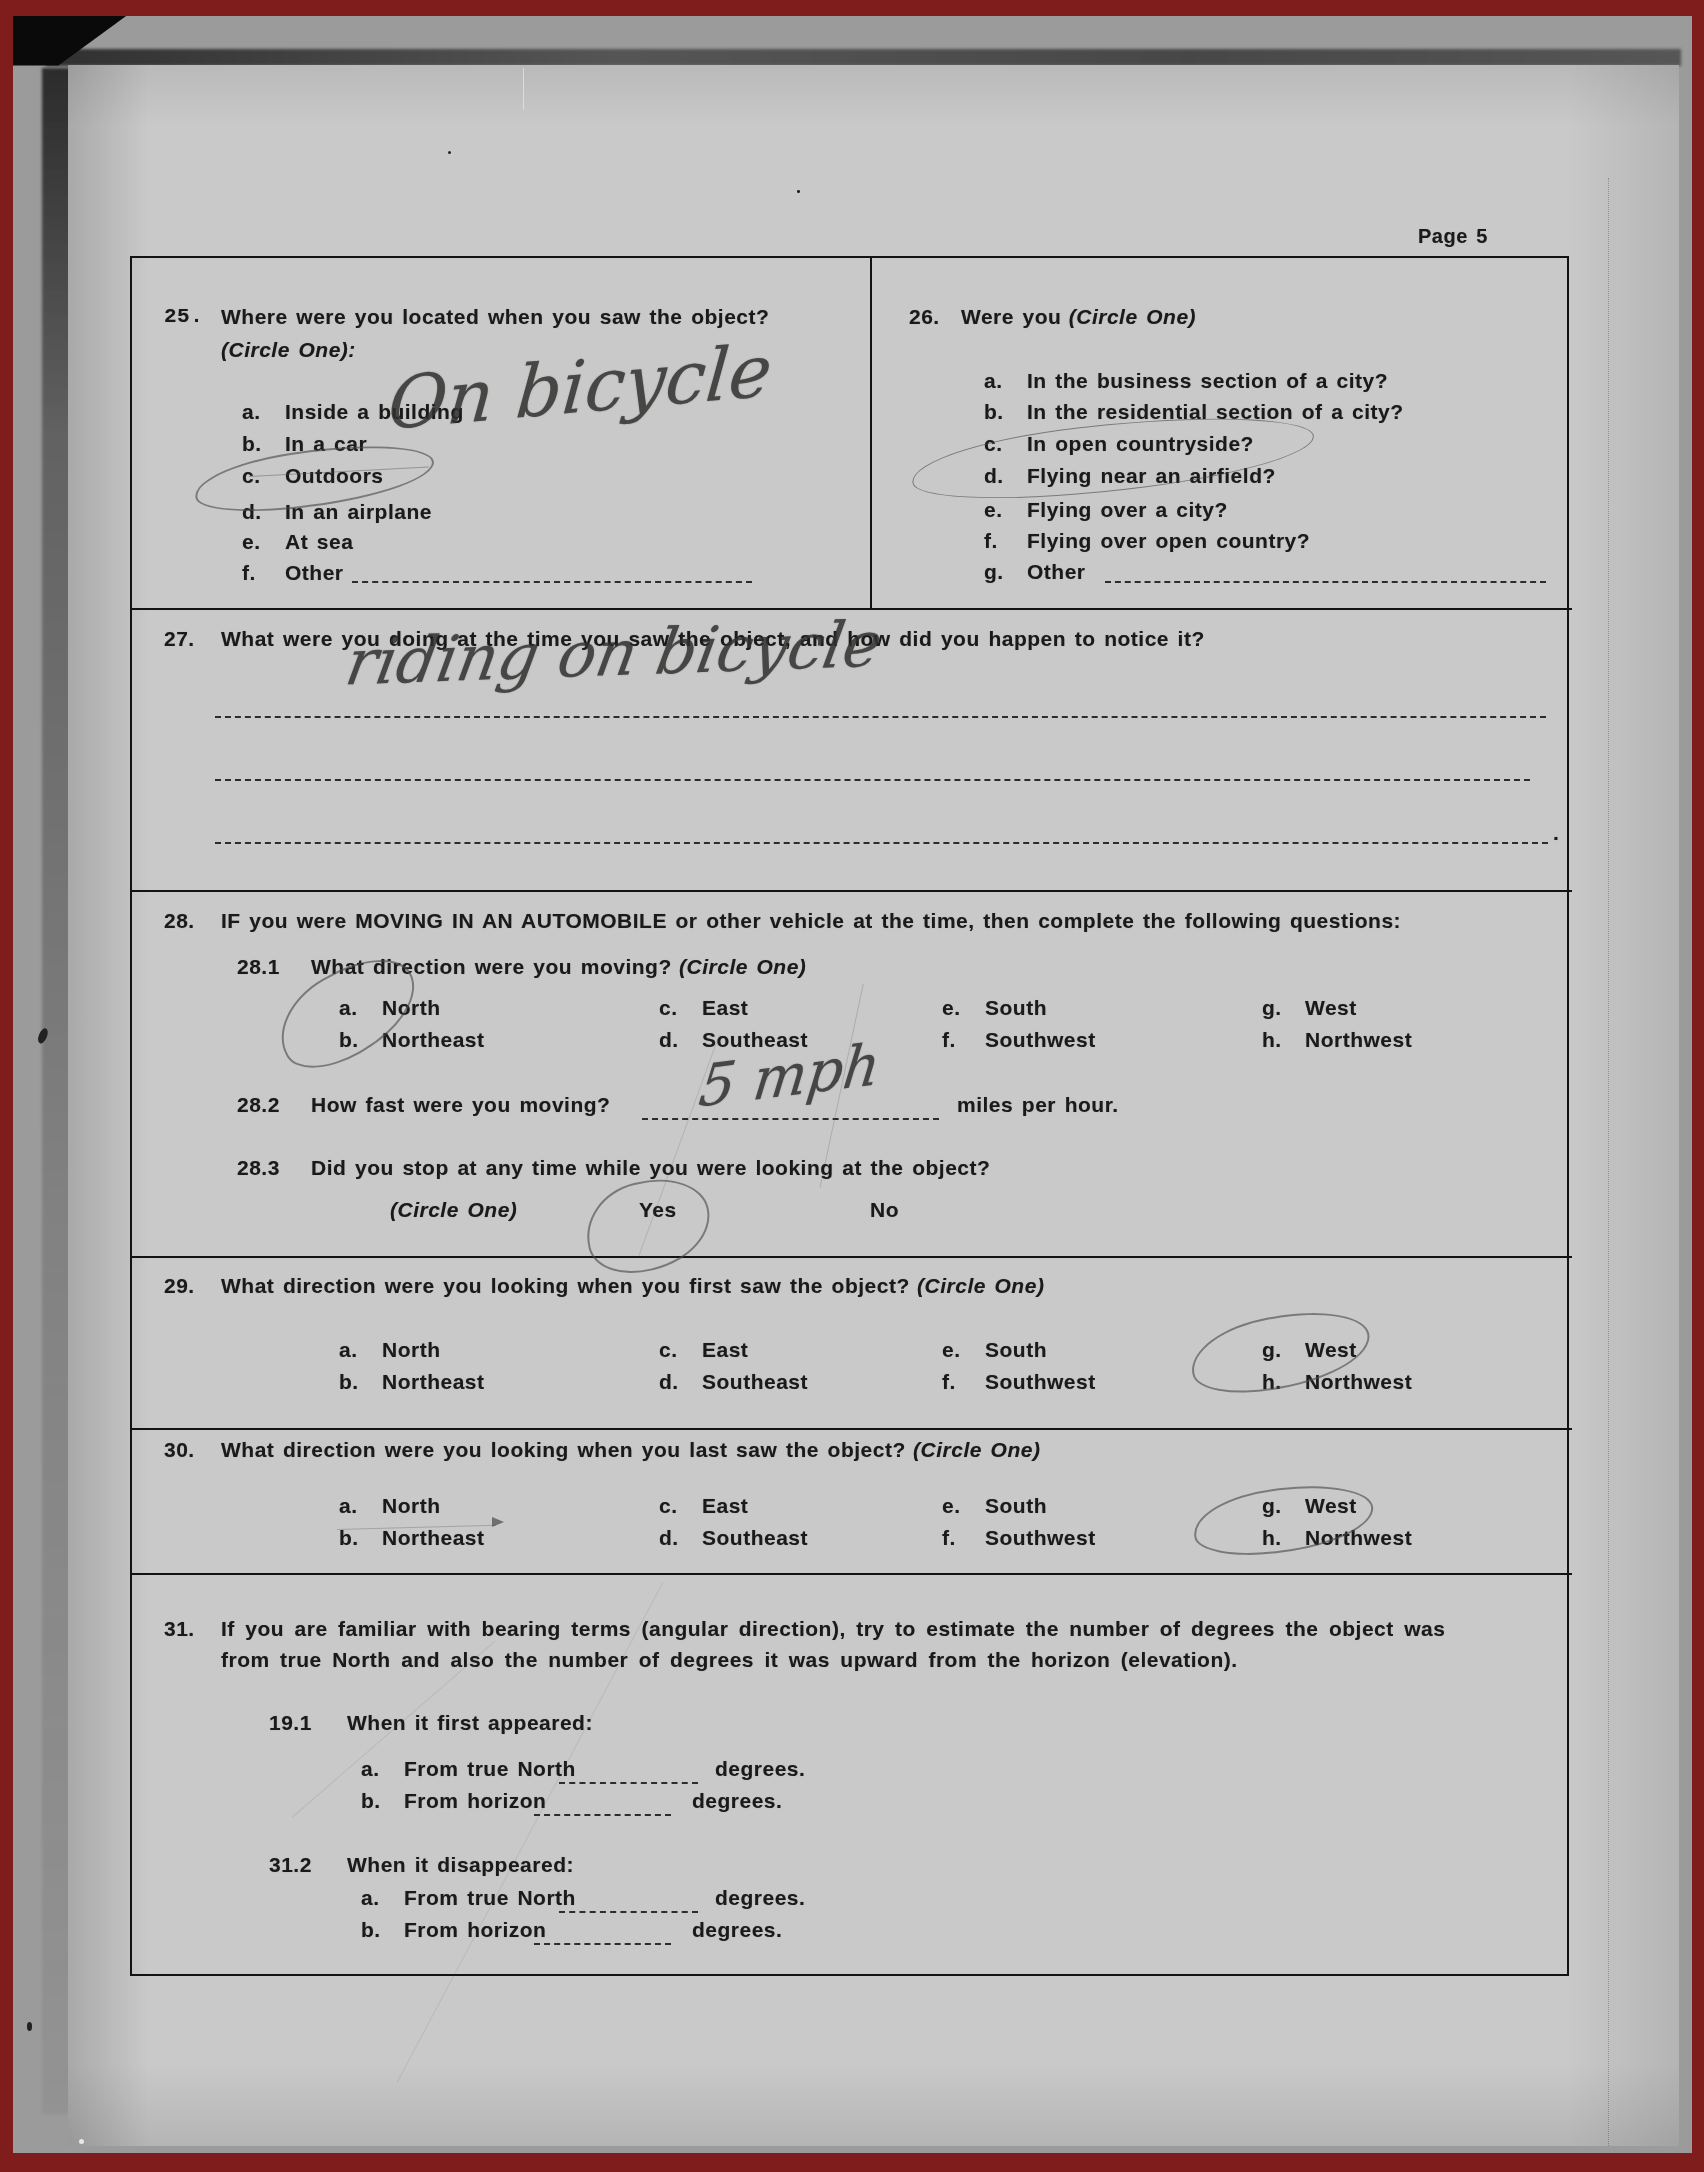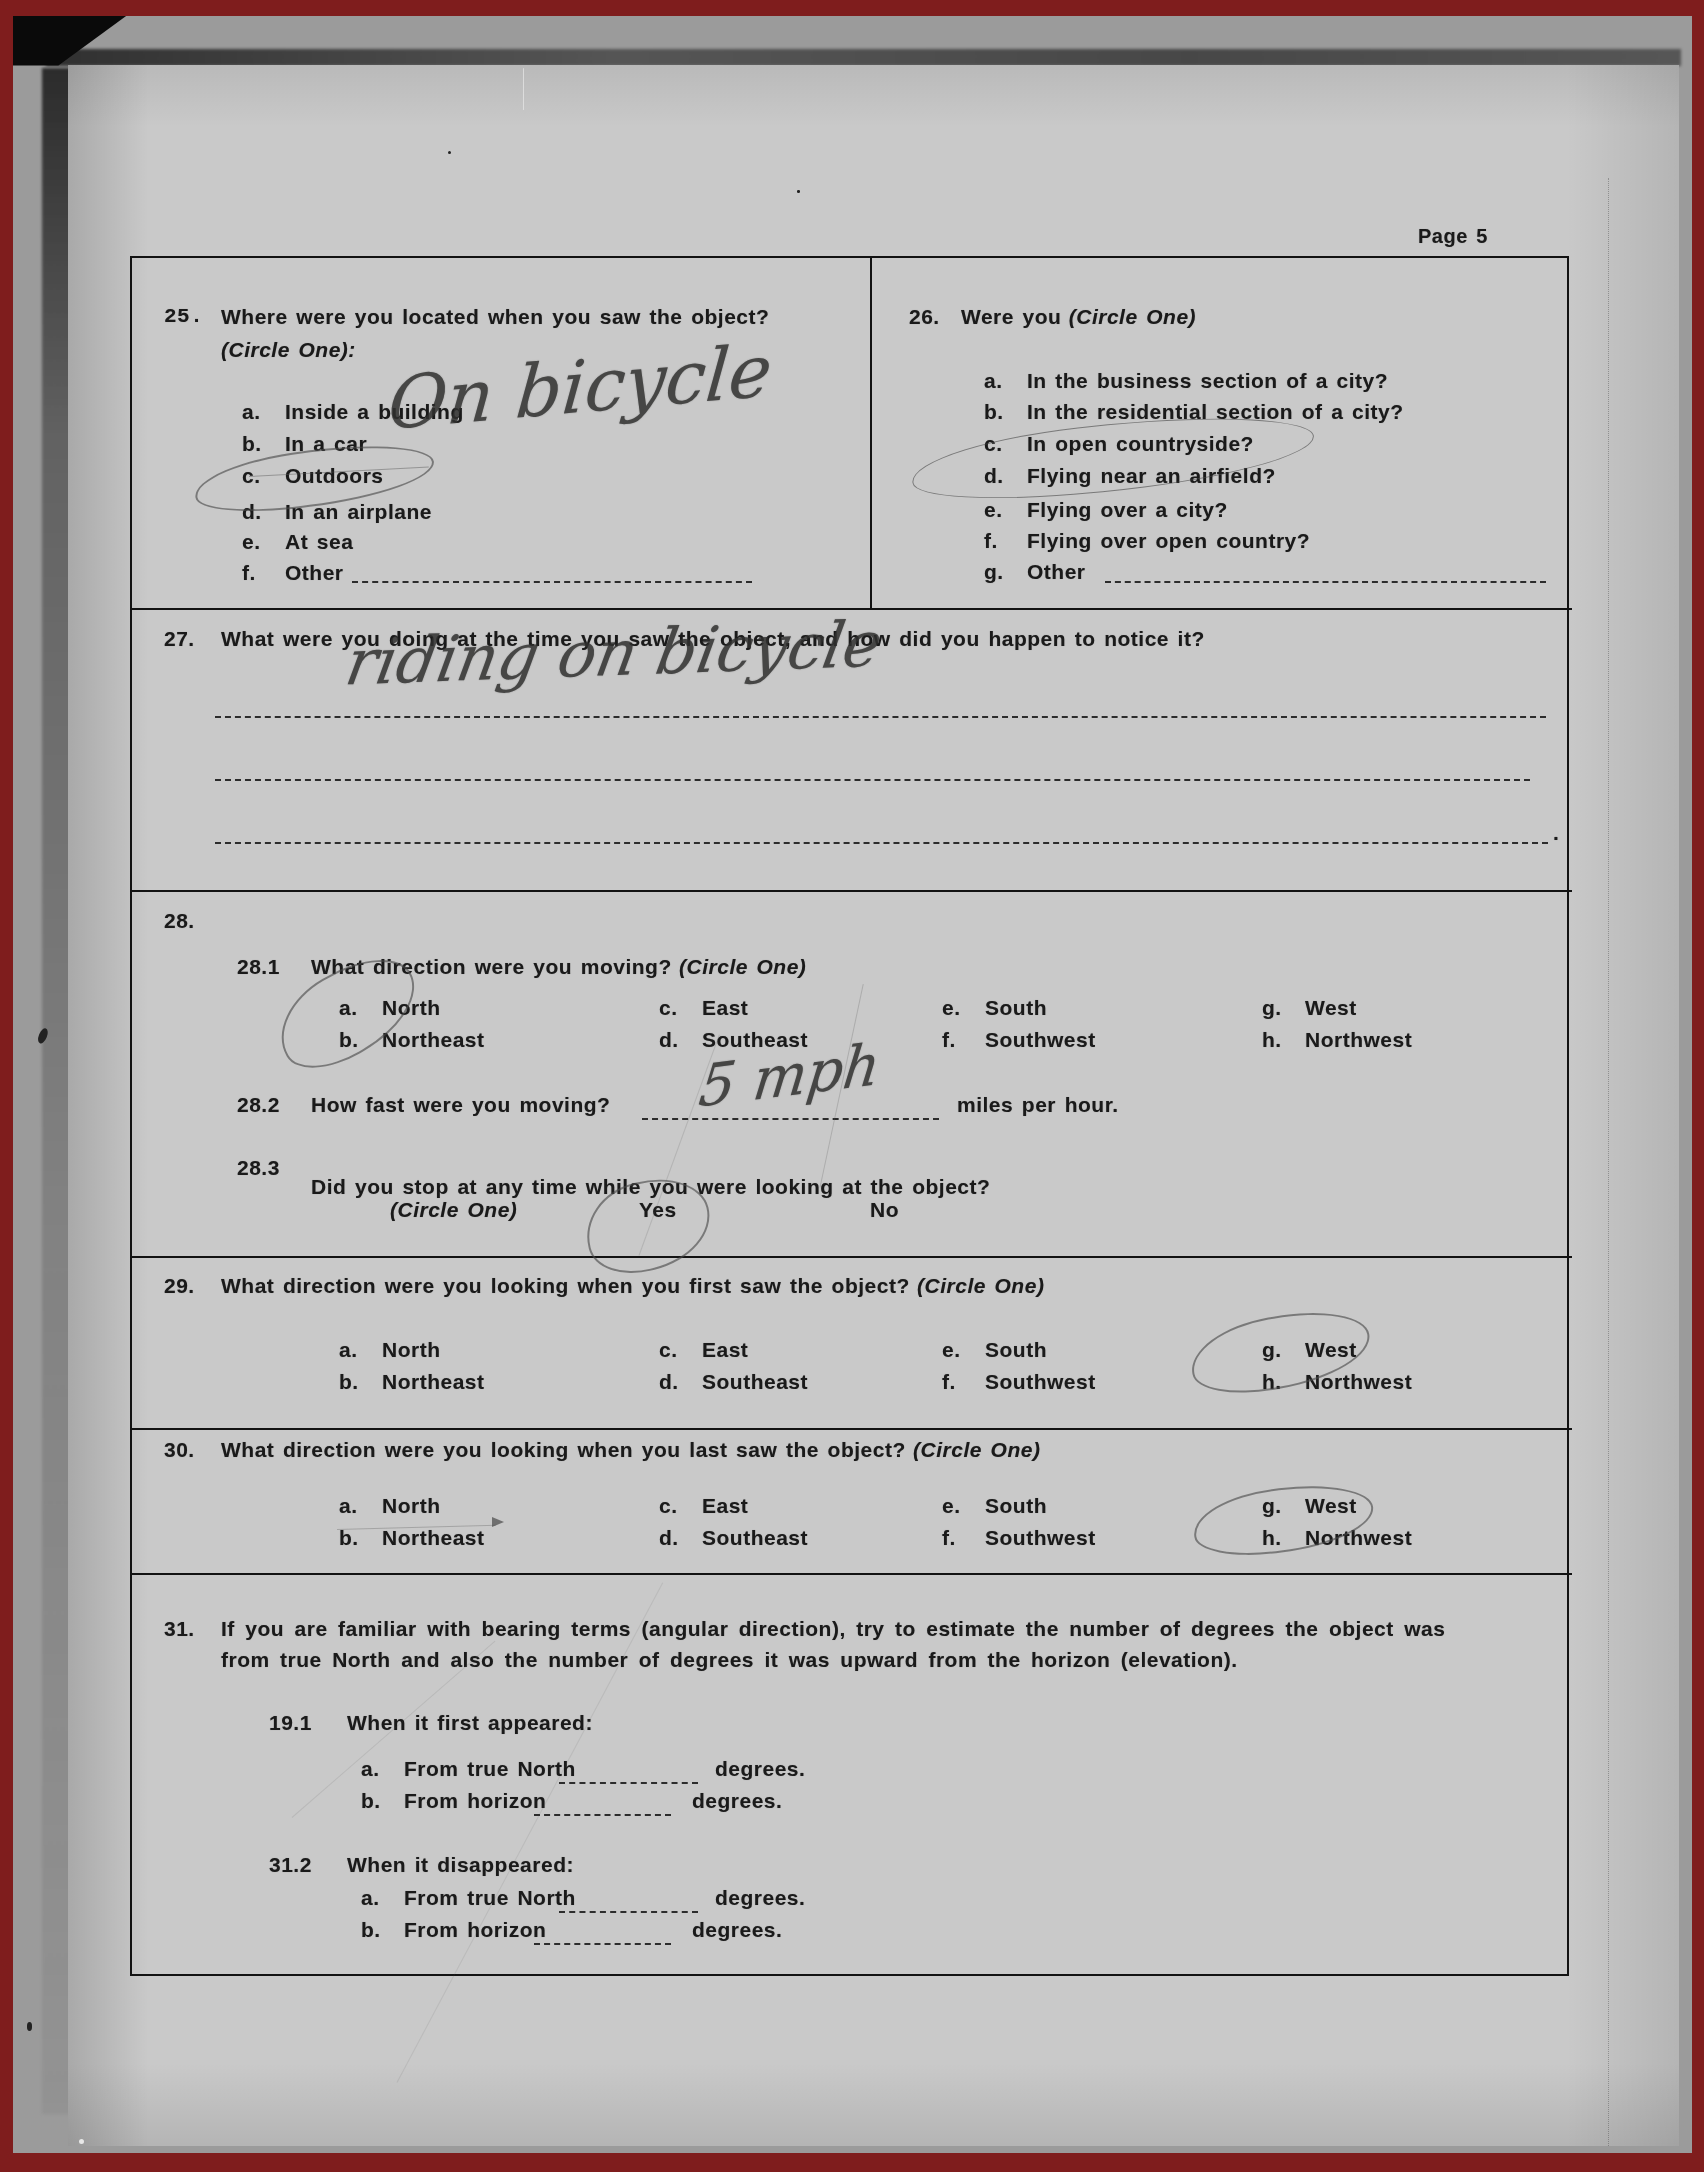--- a/index.html
+++ b/index.html
@@ -111,20 +111,21 @@
 
       <div class="t" style="left:164px;top:627px;">27.</div>
       <div class="t" style="left:221px;top:627px;">What were you doing at the time you saw the object, and how did you happen to notice it?</div>
       <div class="line dash" style="left:215px;top:716px;width:1331px;"></div>
       <div class="line dash" style="left:215px;top:779px;width:1315px;"></div>
       <div class="line dash" style="left:215px;top:842px;width:1333px;"></div>
       <div class="t" style="left:1553px;top:821px;">.</div>
       <div class="hw" style="left:347px;top:617px;font-size:63px;transform:rotate(-2deg) skewX(-12deg);">riding on bicycle</div>
 
       <div class="t" style="left:164px;top:909px;">28.</div>
+      <div class="t" style="left:221px;top:909px;">IF you were MOVING IN AN AUTOMOBILE or other vehicle at the time, then complete the following questions:</div>
 
       <div class="t" style="left:237px;top:955px;">28.1</div>
       <div class="t" style="left:311px;top:955px;"><span>What direction were you moving?</span><span class="it gap">(Circle One)</span></div>
 
       <div class="dirgrid" style="top:996px;">
         <div class="cell"><span class="ltr">a.</span><span>North</span></div>
         <div class="cell"><span class="ltr">c.</span><span>East</span></div>
         <div class="cell"><span class="ltr">e.</span><span>South</span></div>
         <div class="cell"><span class="ltr">g.</span><span>West</span></div>
         <div class="cell"><span class="ltr">b.</span><span>Northeast</span></div>
@@ -135,21 +136,21 @@
       <div class="pc" style="left:273px;top:971px;width:145px;height:79px;transform:rotate(-30deg);"></div>
 
       <div class="t" style="left:237px;top:1093px;">28.2</div>
       <div class="t" style="left:311px;top:1093px;">How fast were you moving?</div>
       <div class="line dash" style="left:642px;top:1118px;width:297px;"></div>
       <div class="t" style="left:957px;top:1093px;">miles per hour.</div>
       <div class="hw" style="left:699px;top:1042px;font-size:57px;transform:rotate(-7deg) skewX(-14deg);">5 mph</div>
       <div class="scratch" style="left:820px;top:1187px;width:208px;transform:rotate(-78deg);border-top-width:1.8px;opacity:.55;"></div>
 
       <div class="t" style="left:237px;top:1156px;">28.3</div>
-      <div class="t" style="left:311px;top:1156px;margin-top:19px;">Did you stop at any time while you were looking at the object?</div>
+      <div class="t" style="left:311px;top:1156px;">Did you stop at any time while you were looking at the object?</div>
       <div class="t it" style="left:390px;top:1198px;">(Circle One)</div>
       <div class="t" style="left:639px;top:1198px;">Yes</div>
       <div class="t" style="left:870px;top:1198px;">No</div>
       <div class="pc" style="left:585px;top:1181px;width:122px;height:85px;transform:rotate(-14deg);"></div>
       <div class="scratch" style="left:639px;top:1255px;width:235px;transform:rotate(-70deg);opacity:.4;"></div>
 
       <div class="t" style="left:164px;top:1274px;">29.</div>
       <div class="t" style="left:221px;top:1274px;text-align:right;"><span>What direction were you looking when you first saw the object?</span><span class="it gap">(Circle One)</span></div>
 
       <div class="dirgrid" style="top:1338px;">

